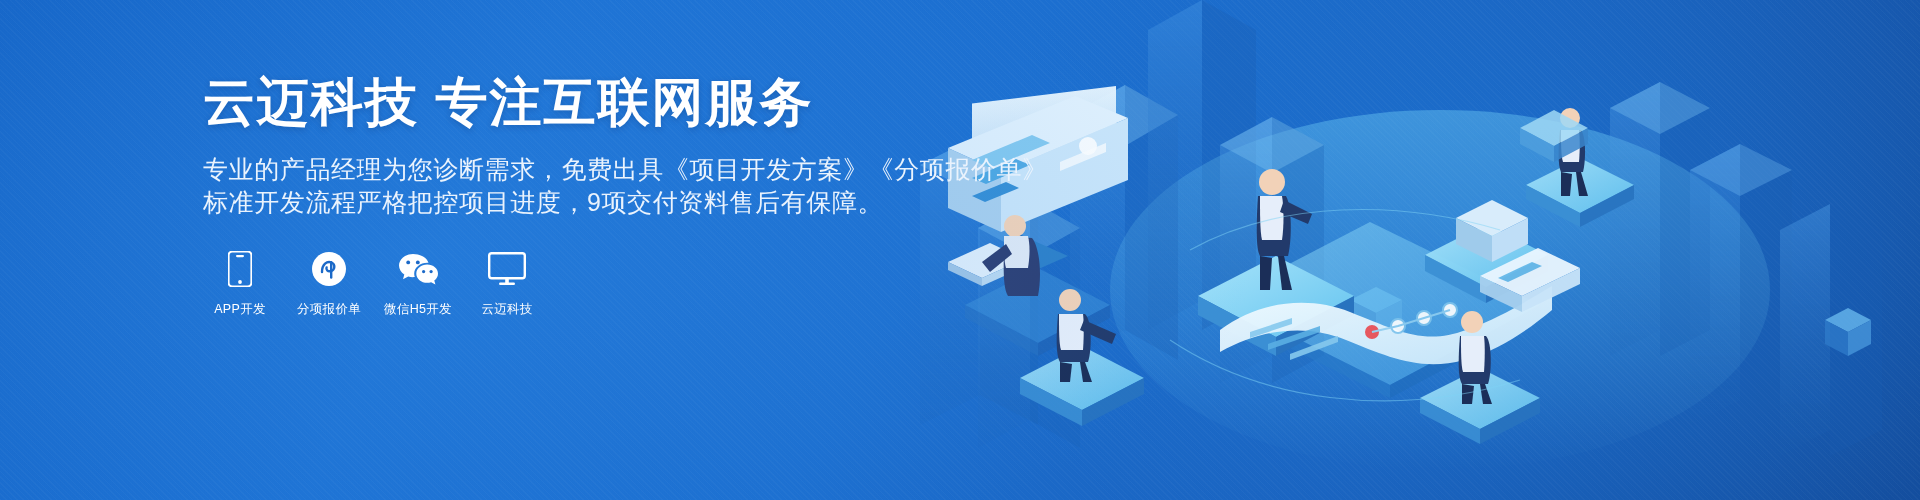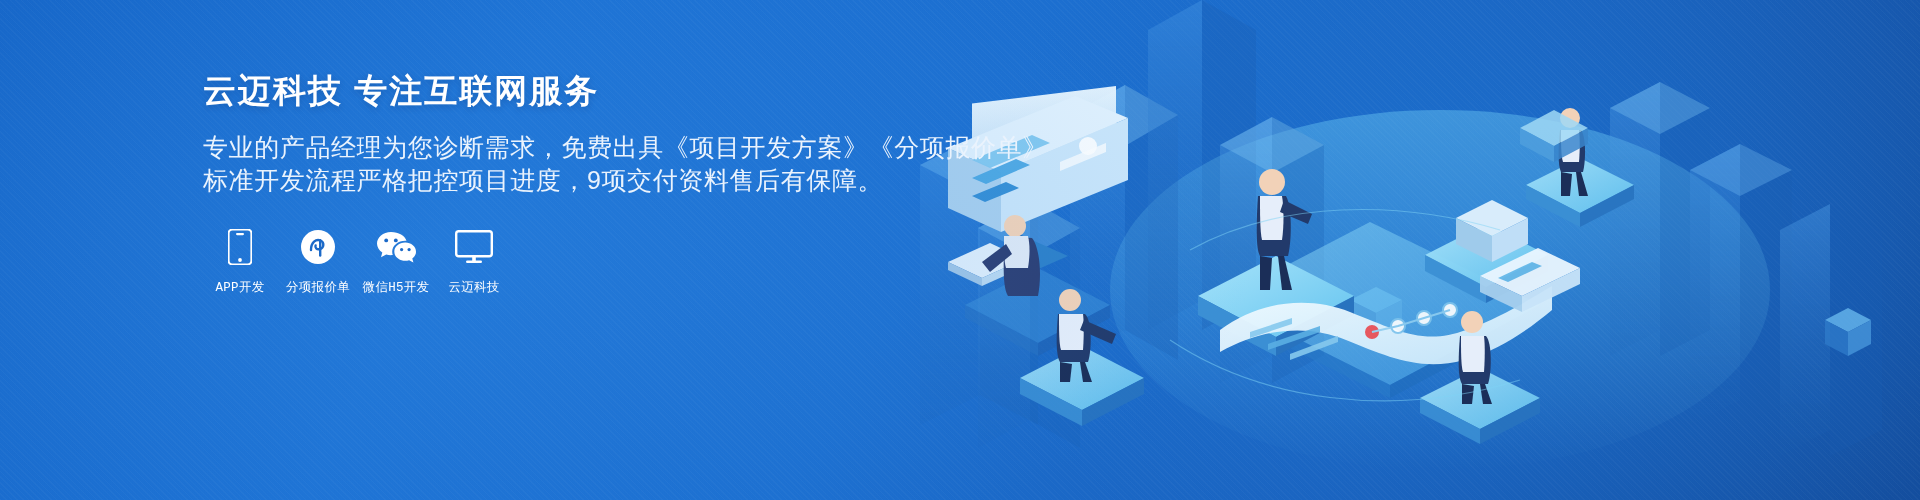--- a/index.html
+++ b/index.html
@@ -53,21 +53,21 @@
   
   .content {
     position: absolute;
     left: 203px;
     top: 72px;
     z-index: 5;
     width: 720px;
   }
 
   .headline {
-    font-size: 33px;
+    font-size: 52px;
     line-height: 1.18;
     font-weight: bold;
     color: #ffffff;
     letter-spacing: 2px;
     white-space: nowrap;
     text-shadow: 0 2px 6px rgba(0,30,80,0.22);
   }
 
   .sub {
     margin-top: 20px;
@@ -76,22 +76,21 @@
     line-height: 33px;
     letter-spacing: 0.6px;
     white-space: nowrap;
     font-weight: 400;
   }
 
   .icon-row {
     margin-top: 30px;
     display: flex;
     align-items: flex-start;
-    gap: 4px;
-    font-family: Liberation Mono, monospace;
+    gap: 15px;
   }
   .icon-item {
     width: 74px;
     display: flex;
     flex-direction: column;
     align-items: center;
   }
   .icon-glyph {
     height: 40px;
     display: flex;

